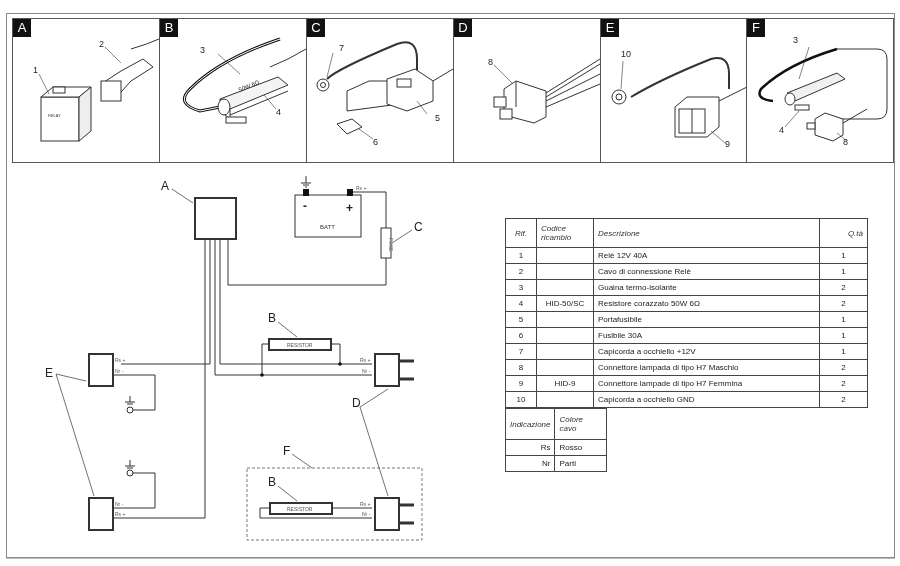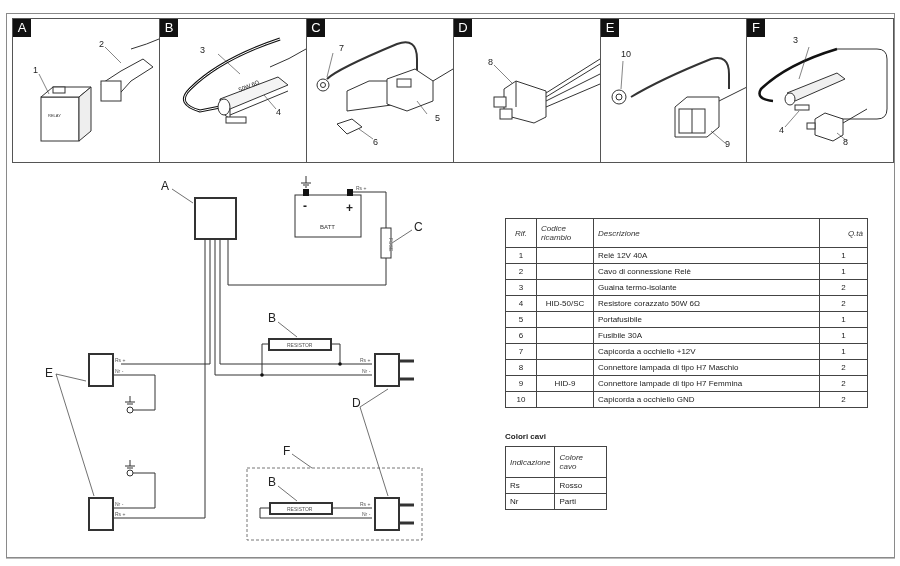--- a/index.html
+++ b/index.html
@@ -13,21 +13,21 @@
   .tiny { font-size:5px; fill:#555; font-family:"Liberation Sans", sans-serif; }
   .tables { position:absolute; left:505px; top:218px; }
   .tbl-title { font-size:8px; font-weight:bold; margin-bottom:5px; }
   table { border-collapse:collapse; font-size:8px; }
   td, th { border:1px solid #444; padding:0 4px; height:15px; font-weight:normal; text-align:left; }
   th { font-style:italic; color:#333; height:28px; }
   .parts td.c, .parts th.c { text-align:center; }
   .parts { width:363px; border:1.5px solid #333; }
   .colors { margin-top:0; width:102px; }
   .colors th { height:30px; }
-  .colors td.c { text-align:left; }
+  .colors td.c { text-align:right; }
   .colors-title { margin-top:24px; }
 </style>
 </head>
 <body>
 
 <div class="frame"></div>
 
 <div class="panel" style="left:12px;">
   <svg width="146" height="143">
     <rect x="28" y="78" width="38" height="44" fill="#fff" stroke="#333" stroke-width="1"></rect>
@@ -292,21 +292,20 @@
         </tr>
         <tr>
           <td class="c">10</td>
           <td class="c"></td>
           <td>Capicorda a occhiello GND</td>
           <td class="c">2</td>
         </tr>
       </tbody>
   </table>
 
-  <div class="tbl-title colors-title">Colori cavi</div>
   <table class="colors">
     <thead>
       <tr>
         <th class="c" style="text-align:center;">Indicazione</th>
         <th>Colore cavo</th>
       </tr>
     </thead>
     <tbody id="colors-body">
         <tr>
           <td class="c">Rs</td>

